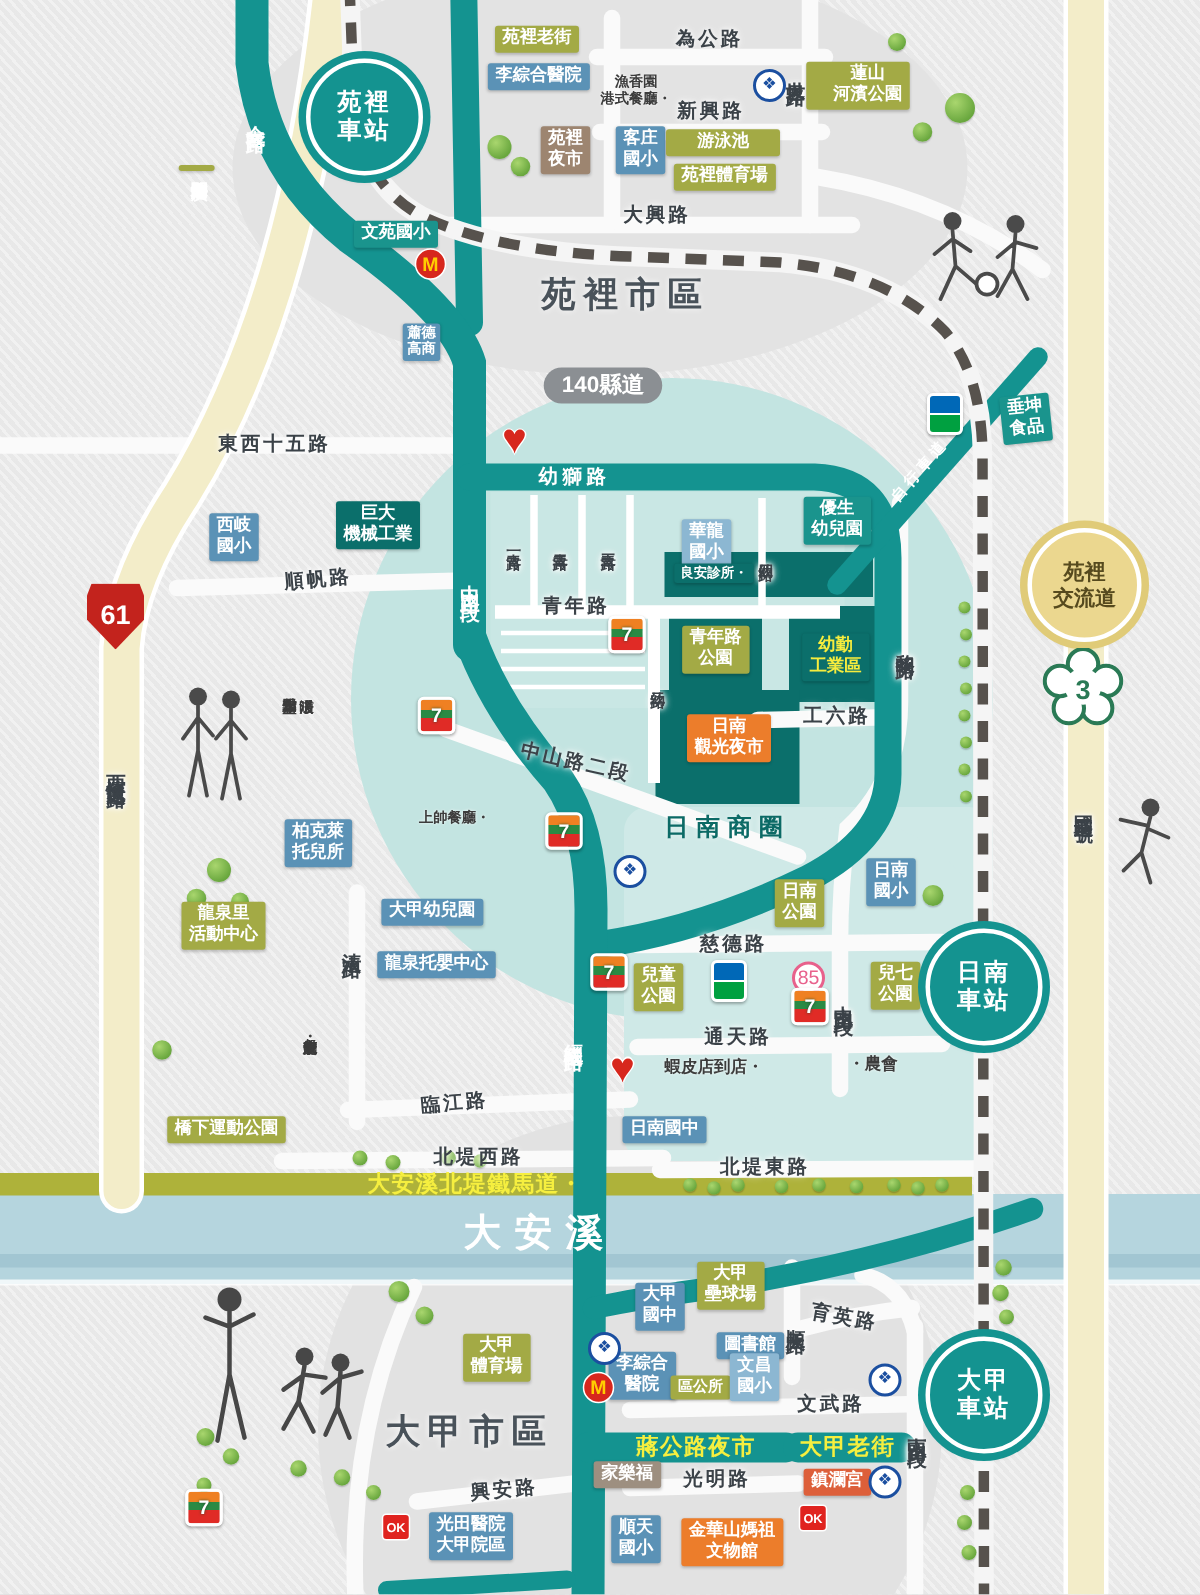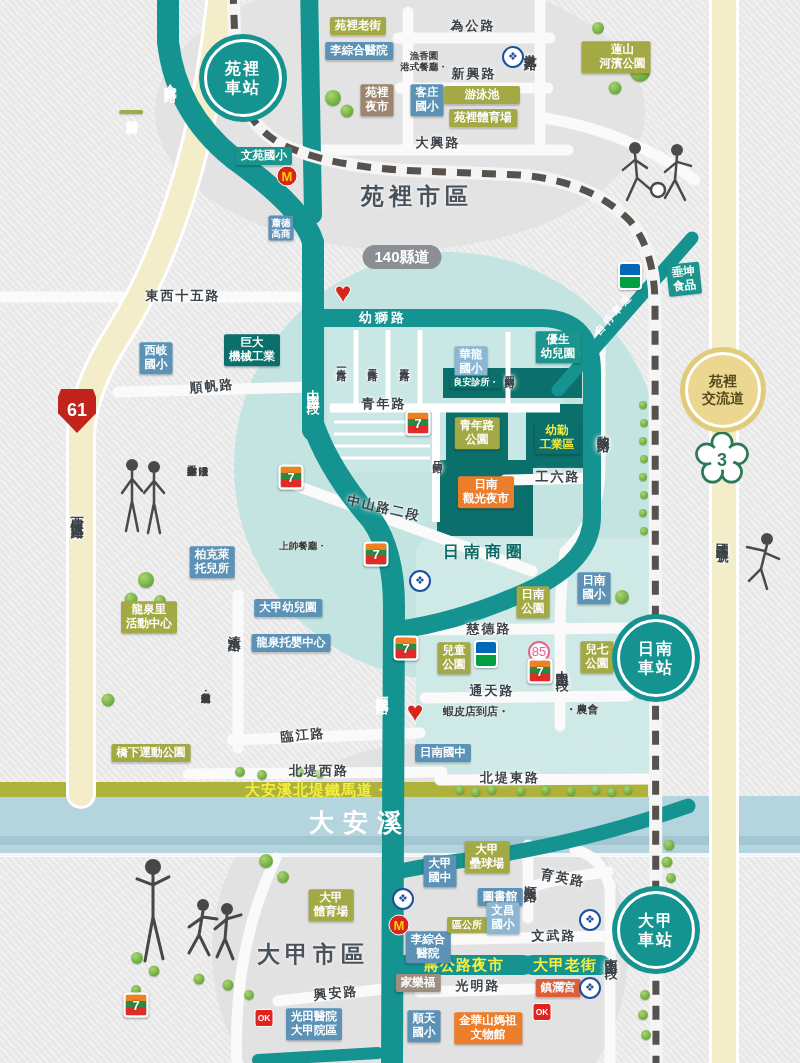--- a/index.html
+++ b/index.html
@@ -173,21 +173,21 @@
     </g>
   </svg>
 <div class="it park" style="left: 358px; top: 26px; transform: translate(-50%, -50%);">苑裡老街</div>
     <div class="it road" style="left: 473px; top: 26px; transform: translate(-50%, -50%);">為公路</div>
     <div class="it road-v" style="left: 530px; top: 47px; transform: translate(-50%, -50%);">世界路</div>
     <div class="it school" style="left: 359px; top: 51px; transform: translate(-50%, -50%);">李綜合醫院</div>
     <div class="it note" style="left: 424px; top: 61px; transform: translate(-50%, -50%);">漁香園
 港式餐廳・</div>
     <div class="it road" style="left: 474px; top: 74px; transform: translate(-50%, -50%);">新興路</div>
     <div class="it icon-cpc" style="left: 513px; top: 57px; transform: translate(-50%, -50%);">❖</div>
-    <div class="it park" style="left: 616px; top: 57px; transform: translate(-50%, -50%); padding-left: 18px;">蓮山
+    <div class="it park" style="left: 572px; top: 57px; transform: translate(-50%, -50%); padding-left: 18px;">蓮山
 河濱公園</div>
     <div class="it night" style="left: 377px; top: 100px; transform: translate(-50%, -50%);">苑裡
 夜市</div>
     <div class="it school" style="left: 427px; top: 100px; transform: translate(-50%, -50%);">客庄
 國小</div>
     <div class="it park" style="left: 482px; top: 95px; transform: translate(-50%, -50%); width: 66px;">游泳池</div>
     <div class="it park" style="left: 483px; top: 118px; transform: translate(-50%, -50%);">苑裡體育場</div>
     <div class="it road" style="left: 438px; top: 143px; transform: translate(-50%, -50%);">大興路</div>
     <div class="it park-v" style="left: 131px; top: 112px; transform: translate(-50%, -50%);">海角休閒廣場</div>
     <div class="it road-white-v" style="left: 170px; top: 78px; transform: translate(-50%, -50%);">介壽路</div>
@@ -286,21 +286,21 @@
     <div class="it school" style="left: 291px; top: 643px; transform: translate(-50%, -50%);">龍泉托嬰中心</div>
     <div class="it road-v" style="left: 234px; top: 628px; transform: translate(-50%, -50%);">清水路</div>
     <div class="it note-v" style="left: 206px; top: 685px; transform: translate(-50%, -50%);">龍泉宏餐廳・</div>
     <div class="it road-white-v" style="left: 382px; top: 690px; transform: translate(-50%, -50%);">經國路</div>
     <div class="it road" style="left: 489px; top: 629px; transform: translate(-50%, -50%);">慈德路</div>
     <div class="it park" style="left: 533px; top: 602px; transform: translate(-50%, -50%);">日南
 公園</div>
     <div class="it school" style="left: 594px; top: 588px; transform: translate(-50%, -50%);">日南
 國小</div>
     <div class="it road-v" style="left: 562px; top: 665px; transform: translate(-50%, -50%);">中山路二段</div>
-    <div class="it park" style="left: 439px; top: 658px; transform: translate(-50%, -50%); margin-left: 15px;">兒童
+    <div class="it park" style="left: 439px; top: 658px; transform: translate(-50%, -50%);">兒童
 公園</div>
     <div class="it icon-family" style="left: 486px; top: 654px; transform: translate(-50%, -50%);"></div>
     <div class="it icon-pink" style="left: 539px; top: 652px; transform: translate(-50%, -50%);">85</div>
     <div class="it icon-seven" style="left: 540px; top: 671px; transform: translate(-50%, -50%);">7</div>
     <div class="it icon-seven" style="left: 406px; top: 648px; transform: translate(-50%, -50%);">7</div>
     <div class="it park" style="left: 597px; top: 657px; transform: translate(-50%, -50%);">兒七
 公園</div>
     <div class="it station" style="left: 656px; top: 658px; transform: translate(-50%, -50%);">日南
 車站</div>
     <div class="it road" style="left: 492px; top: 691px; transform: translate(-50%, -50%);">通天路</div>
@@ -315,21 +315,21 @@
     <div class="it levee-label" style="left: 317px; top: 790px; transform: translate(-50%, -50%);">大安溪北堤鐵馬道・</div>
     <div class="it river-name" style="left: 360px; top: 822px; transform: translate(-50%, -50%);">大安溪</div>
     <div class="it park" style="left: 487px; top: 857px; transform: translate(-50%, -50%);">大甲
 壘球場</div>
     <div class="it road-v" style="left: 530px; top: 879px; transform: translate(-50%, -50%);">順天路</div>
     <div class="it road" style="left: 563px; top: 878px; transform: translate(-50%, -50%) rotate(10deg);">育英路</div>
     <div class="it school" style="left: 440px; top: 871px; transform: translate(-50%, -50%);">大甲
 國中</div>
     <div class="it school" style="left: 500px; top: 897px; transform: translate(-50%, -50%);">圖書館</div>
     <div class="it icon-cpc" style="left: 403px; top: 899px; transform: translate(-50%, -50%);">❖</div>
-    <div class="it school" style="left: 428px; top: 917px; transform: translate(-50%, -50%); margin-top: 30px;">李綜合
+    <div class="it school" style="left: 428px; top: 917px; transform: translate(-50%, -50%);">李綜合
 醫院</div>
     <div class="it icon-mcd" style="left: 399px; top: 925px; transform: translate(-50%, -50%);">M</div>
     <div class="it park" style="left: 467px; top: 925px; transform: translate(-50%, -50%); font-size: 10px;">區公所</div>
     <div class="it school-light" style="left: 503px; top: 918px; transform: translate(-50%, -50%);">文昌
 國小</div>
     <div class="it road" style="left: 554px; top: 936px; transform: translate(-50%, -50%);">文武路</div>
     <div class="it icon-cpc" style="left: 590px; top: 920px; transform: translate(-50%, -50%);">❖</div>
     <div class="it road-v" style="left: 611px; top: 953px; transform: translate(-50%, -50%);">中山路一段</div>
     <div class="it levee-label" style="left: 464px; top: 965px; transform: translate(-50%, -50%);">蔣公路夜市</div>
     <div class="it levee-label" style="left: 565px; top: 965px; transform: translate(-50%, -50%);">大甲老街</div>

